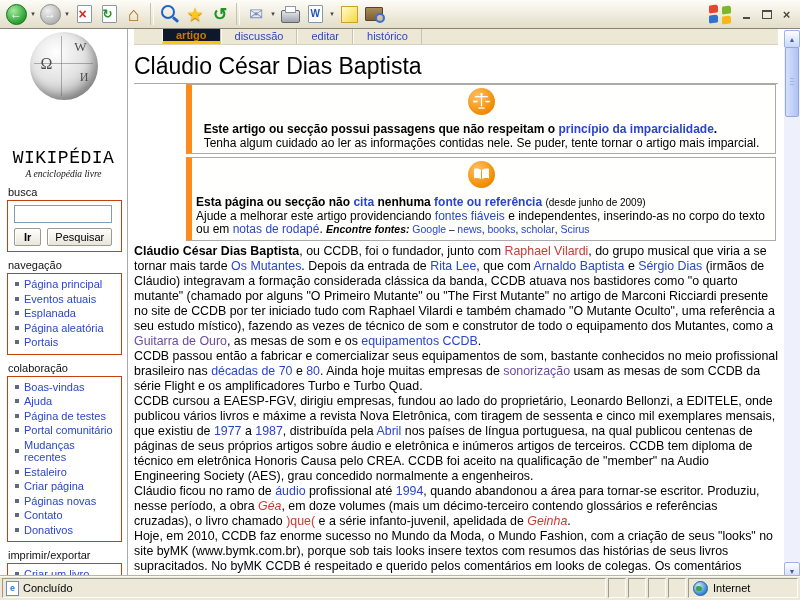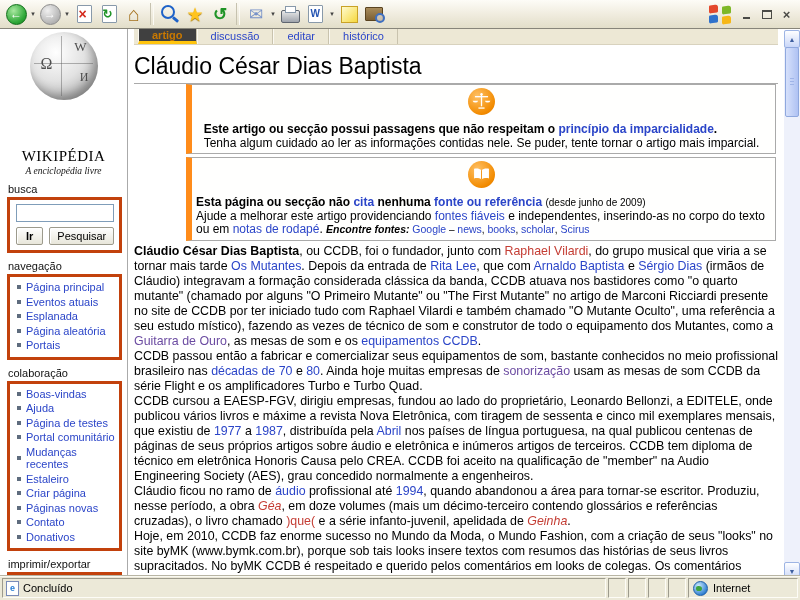--- a/index.html
+++ b/index.html
@@ -52,39 +52,39 @@
   .logo-block{text-align:center;padding-top:1px;}
   .globe{width:68px;height:68px;border-radius:50%;margin:2px auto 3px;position:relative;
     background:radial-gradient(circle at 38% 30%,#FFFFFF,#E2E2E2 45%,#B9B9B9 75%,#8E8E8E);
     box-shadow:inset -4px -5px 9px rgba(0,0,0,.28);}
   .globe::before{content:"";position:absolute;left:6%;right:6%;top:46%;height:1px;background:rgba(90,90,90,.45);}
   .globe::after{content:"";position:absolute;top:6%;bottom:6%;left:47%;width:1px;background:rgba(90,90,90,.45);}
   .globe .gl{position:absolute;color:#4F4F4F;font-family:"Liberation Serif",serif;line-height:1;}
   .gl.g1{left:11px;top:24px;font-size:16px;}
   .gl.g2{right:11px;top:8px;font-size:13px;}
   .gl.g3{right:9px;bottom:17px;font-size:12px;}
-  .logo-title{font-family:Liberation Serif, serif;font-size:15px;letter-spacing:.5px;color:#000;margin-top:48px;}
+  .logo-title{font-family:Liberation Mono, monospace;font-size:18px;letter-spacing:.5px;color:#000;margin-top:48px;}
   .logo-sub{font-family:"Liberation Serif",serif;font-style:italic;font-size:9.5px;margin-top:1px;color:#111;}
   .portlet{margin:7px 5px 0 7px;}
   .portlet-label{font-size:11px;color:#111;padding:0 0 2px 1px;}
-  .portlet-box{border:3px solid #c2410c;background:#FFF;padding:3px 2px 4px 2px;}
+  .portlet-box{border:1px solid #c2410c;background:#FFF;padding:3px 2px 4px 2px;}
   .sb-input{width:92px;height:16px;border:1px solid #7F9DB9;font-size:11px;margin:1px 0 5px 4px;padding:0 2px;font-family:"Liberation Sans",sans-serif;}
   .btnrow{display:flex;gap:6px;padding-left:4px;padding-bottom:1px;}
   .xp-btn{font-size:11px;height:18px;background:linear-gradient(#FEFEFE,#E8E6DA);border:1px solid #9C9A8C;
     border-radius:2px;padding:0 7px;box-shadow:inset 1px 1px 0 #FFF;font-family:"Liberation Sans",sans-serif;color:#000;}
   .xp-btn.go{font-weight:bold;padding:0 9px;}
   .sb-item{display:flex;align-items:center;gap:5px;padding:1px 0 1px 5px;line-height:12.5px;color:#2B45C8;}
   .sb-bullet{width:4px;height:4px;background:#5E6C7E;flex:none;}
 
   
   .content{position:absolute;left:127px;right:16px;top:0;bottom:0;border-left:1px solid #AAA;
     padding:0 6px;overflow:hidden;}
   .tabstrip{display:flex;background:#EDE8D5;border-bottom:1px solid #D8D2BE;height:15px;font-size:11px;padding-left:4px;}
   .tab{padding:1px 13px 0;color:#2B45C8;border-right:1px solid #C9C3AE;border-left:1px solid #FBF9F1;white-space:nowrap;}
-  .tab.active{background:#404040;color:#C87800;font-weight:bold;border-bottom:3px solid #FFC40D;padding-top:0;}
+  .tab.active{background:#0f172a;color:#C87800;font-weight:bold;border-bottom:3px solid #FFC40D;padding-top:0;margin-left:24px;}
   .article-title{font-size:23px;font-weight:400;margin:8px 0 0;padding-bottom:3px;border-bottom:1px solid #AAA;color:#000;}
   .origin{font-size:11.5px;color:#2F2F2F;margin:4px 0 12px;}
   .notice{display:flex;gap:8px;border:1px solid #AAA;border-left:6px solid #FF8C1A;background:#FFFFFE;
     margin:0 2px 3px 52px;padding:3px 8px 3px 4px;font-size:12px;line-height:13.5px;align-items:center;flex-direction:column;}
   .notice-icon{width:27px;height:27px;border-radius:50%;flex:none;display:flex;align-items:center;justify-content:center;
     background:radial-gradient(circle at 35% 30%,#FFC063,#F28B00 70%,#D97400);}
   .notice-text{flex:1;}
   .seg-b{font-weight:bold;}
   .seg-l{color:#2B45C8;}
   .seg-bl{color:#2B45C8;font-weight:bold;}

